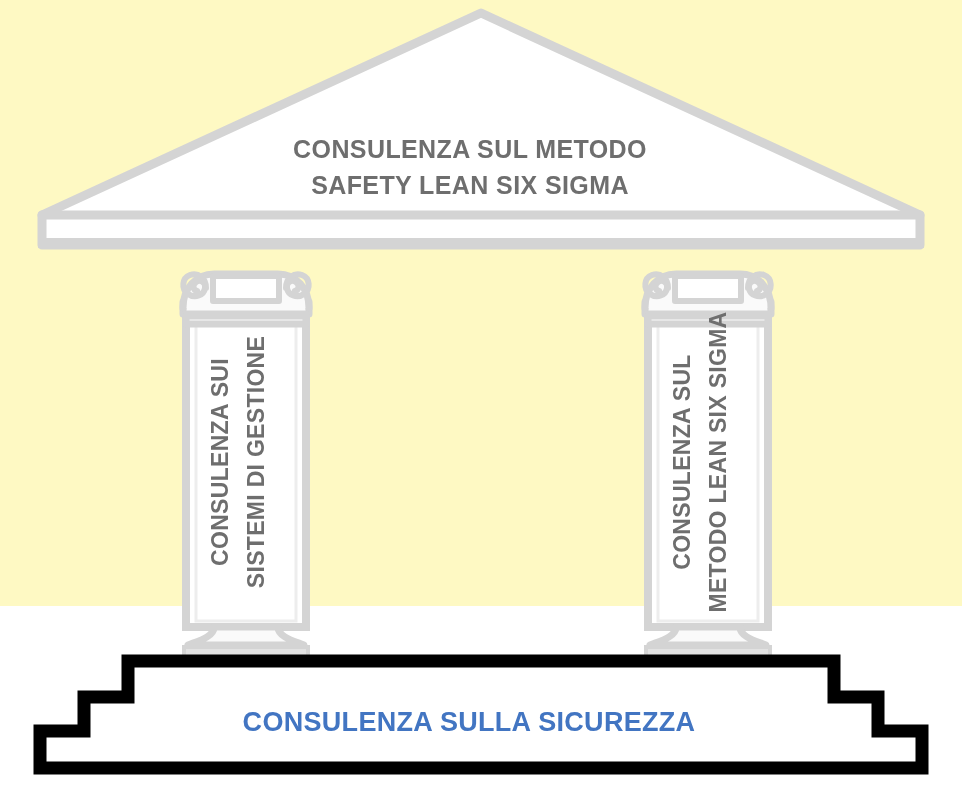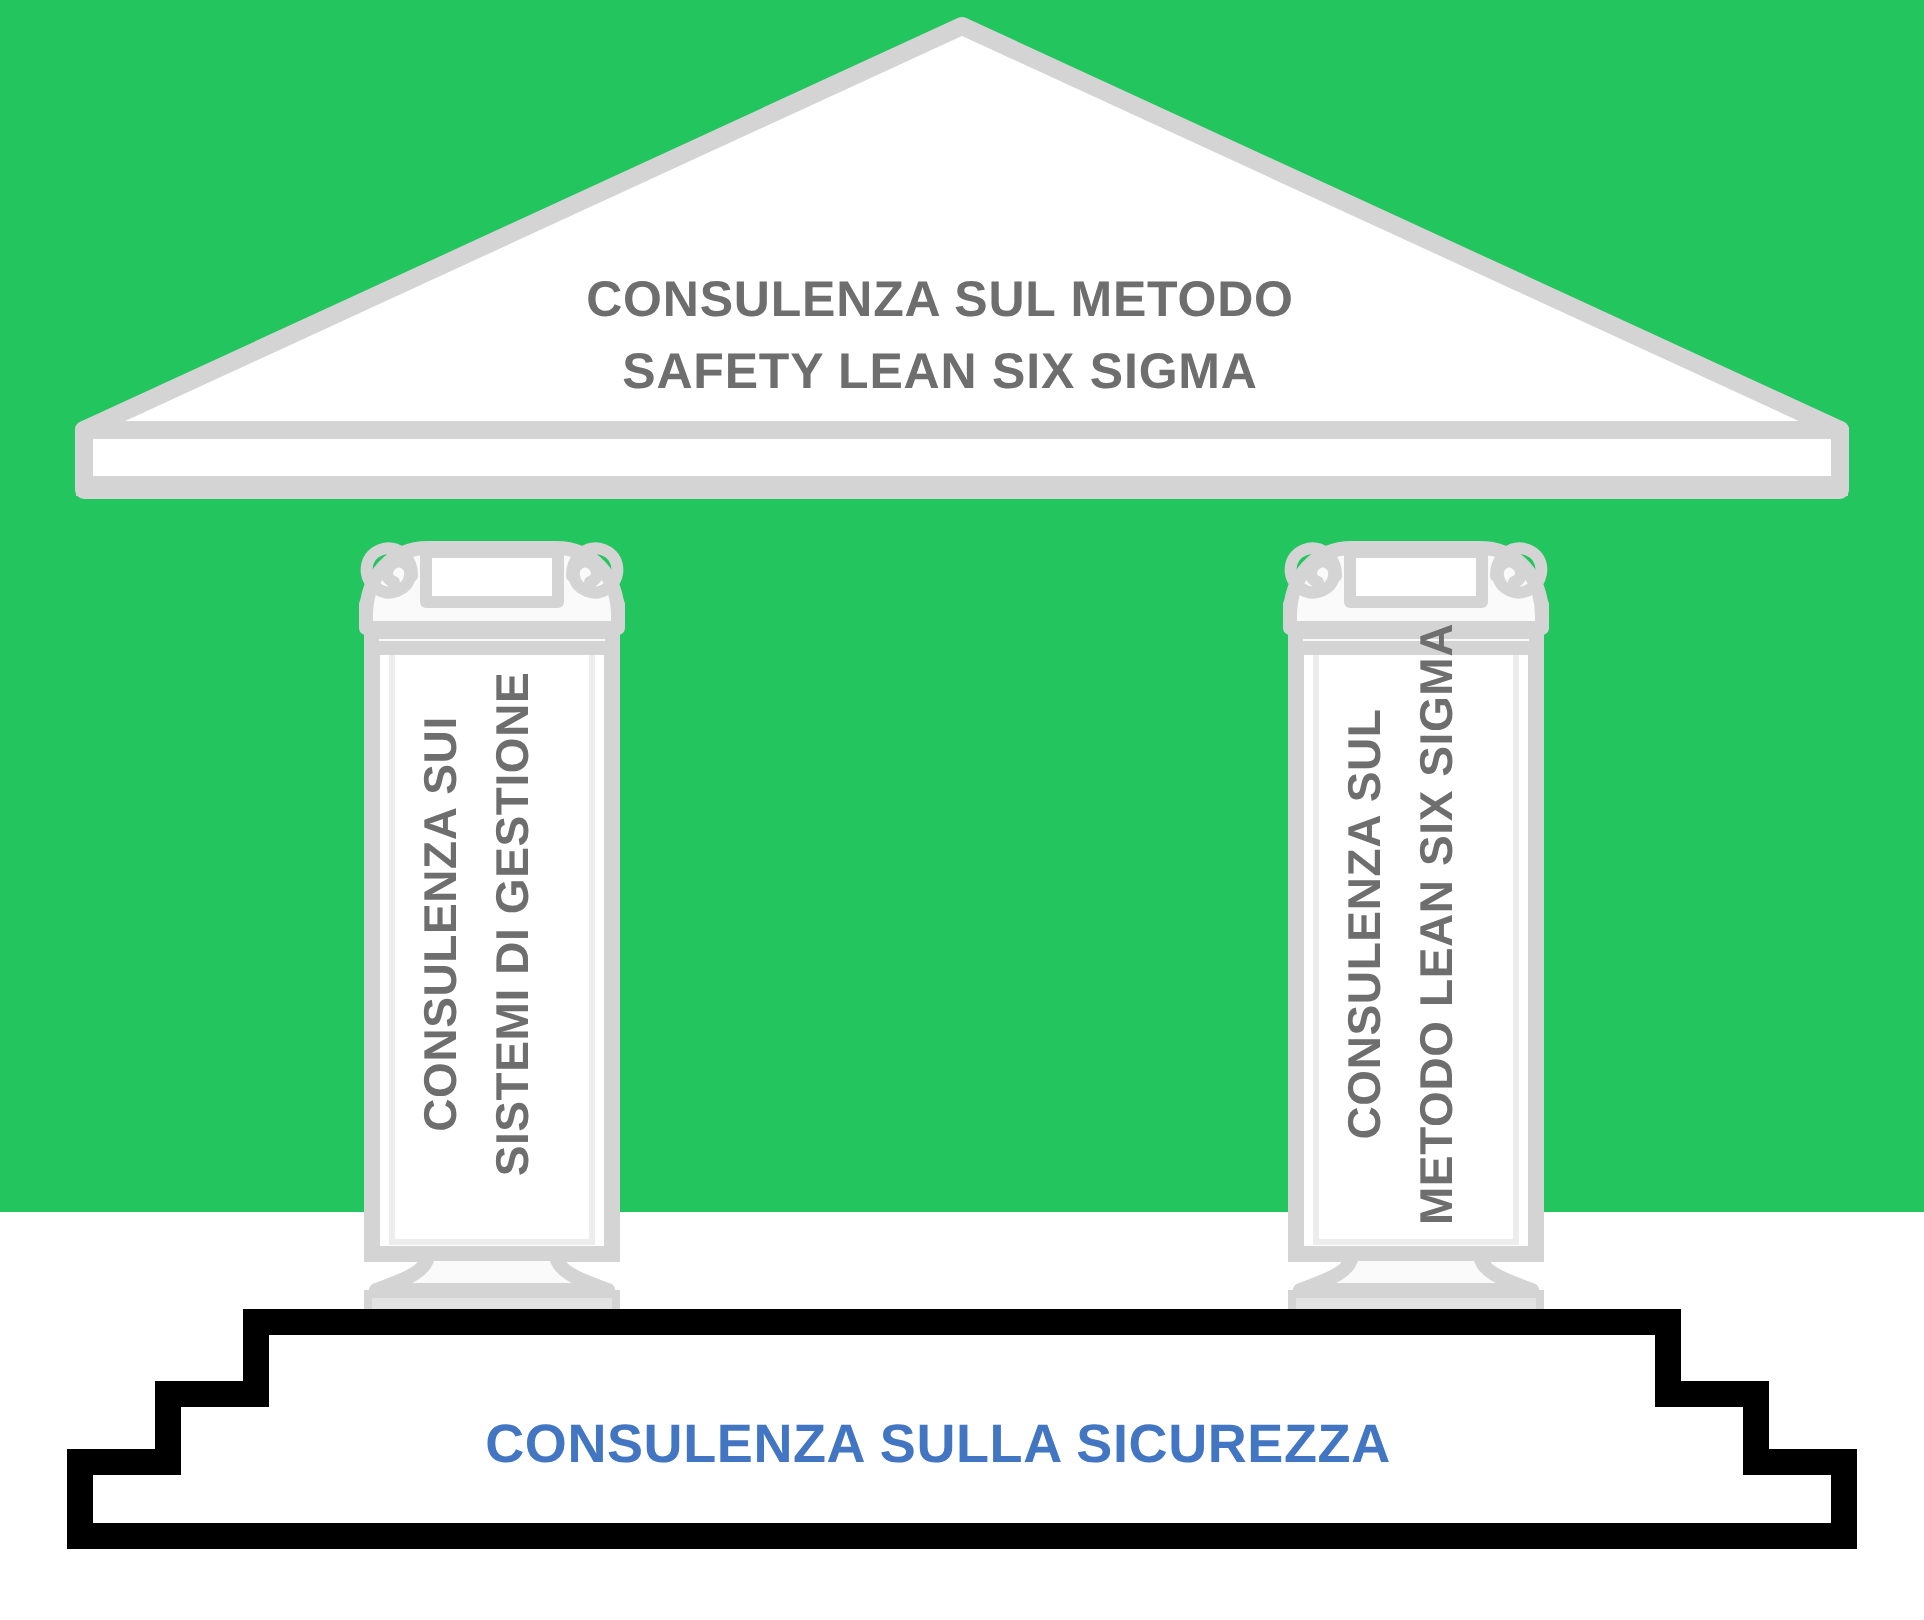--- a/index.html
+++ b/index.html
@@ -11,21 +11,21 @@
   body {
     width: 962px;
     height: 810px;
     overflow: hidden;
     font-family: "Liberation Sans", sans-serif;
   }
   #temple-diagram {
     position: relative;
     width: 962px;
     height: 606px;
-    background: #22c55e;
+    background: #fef9c3;
   }
   #temple-svg {
     position: absolute;
     left: 0;
     top: 0;
     width: 962px;
     height: 810px;
     display: block;
   }
   .pediment-text {

